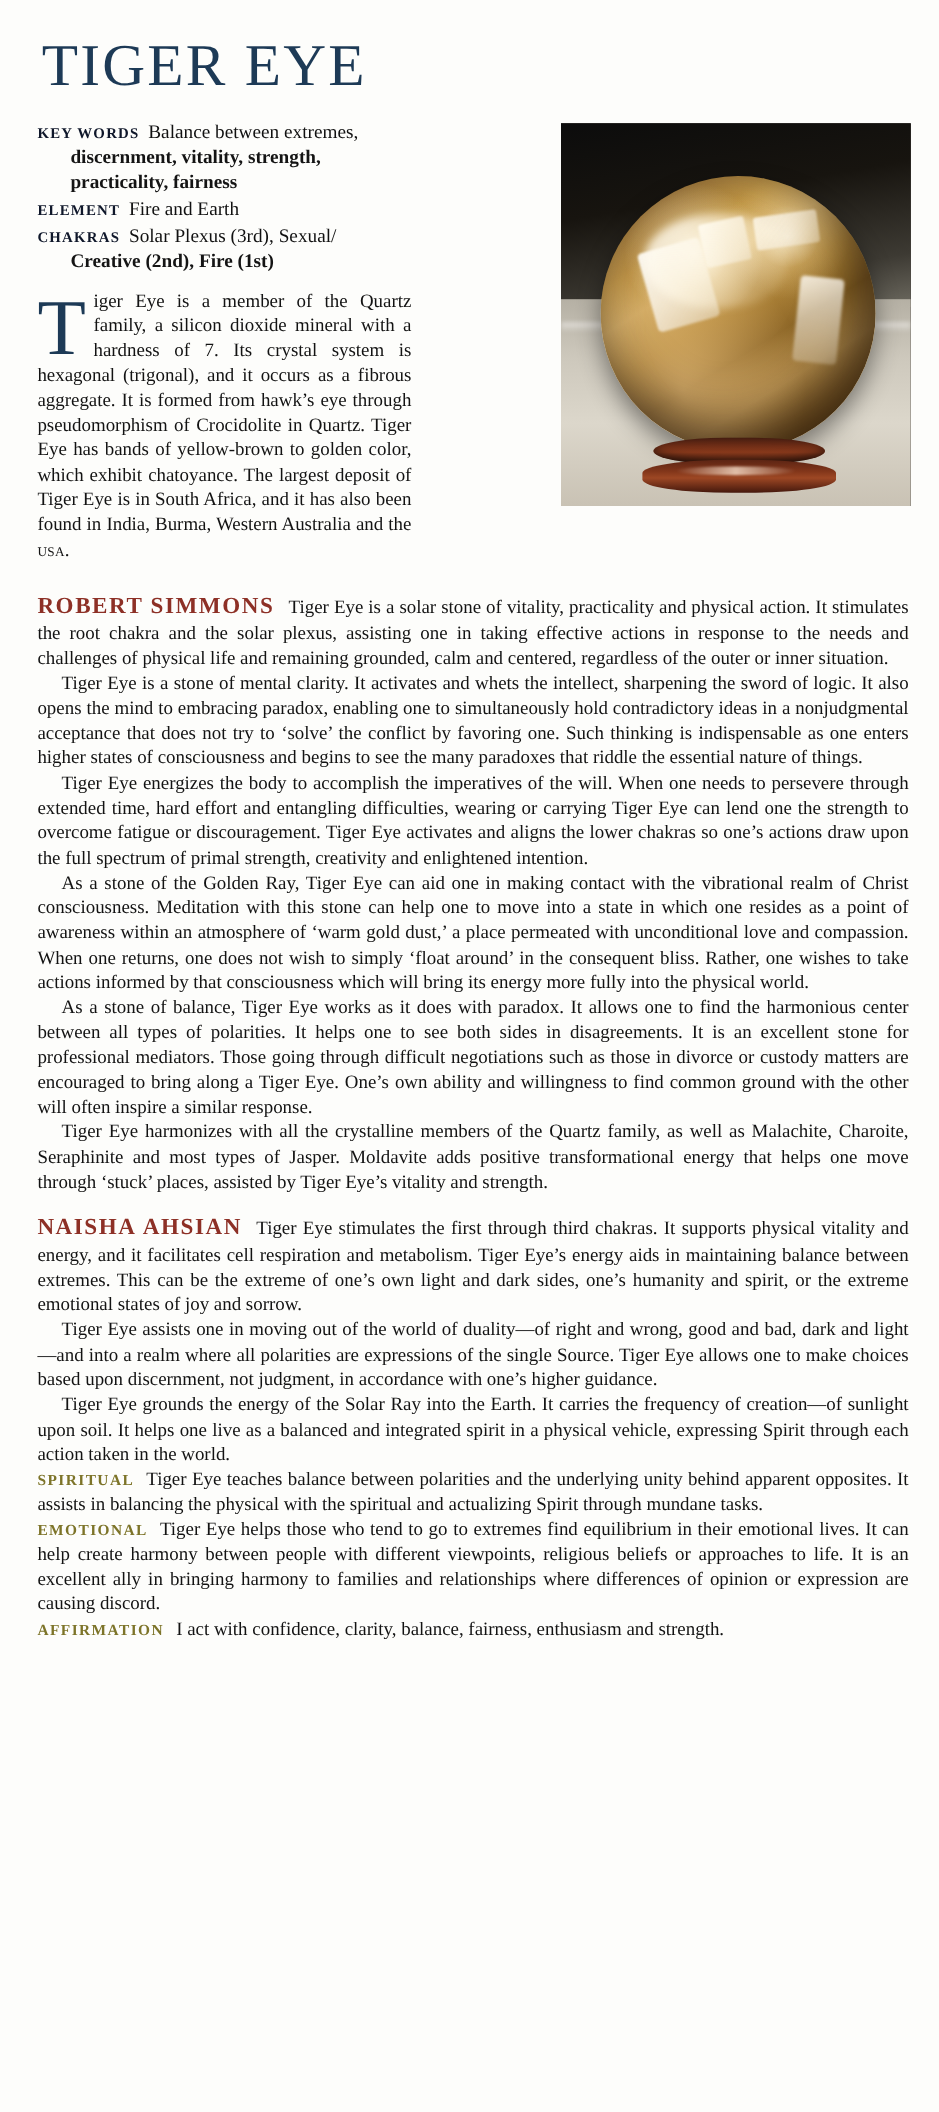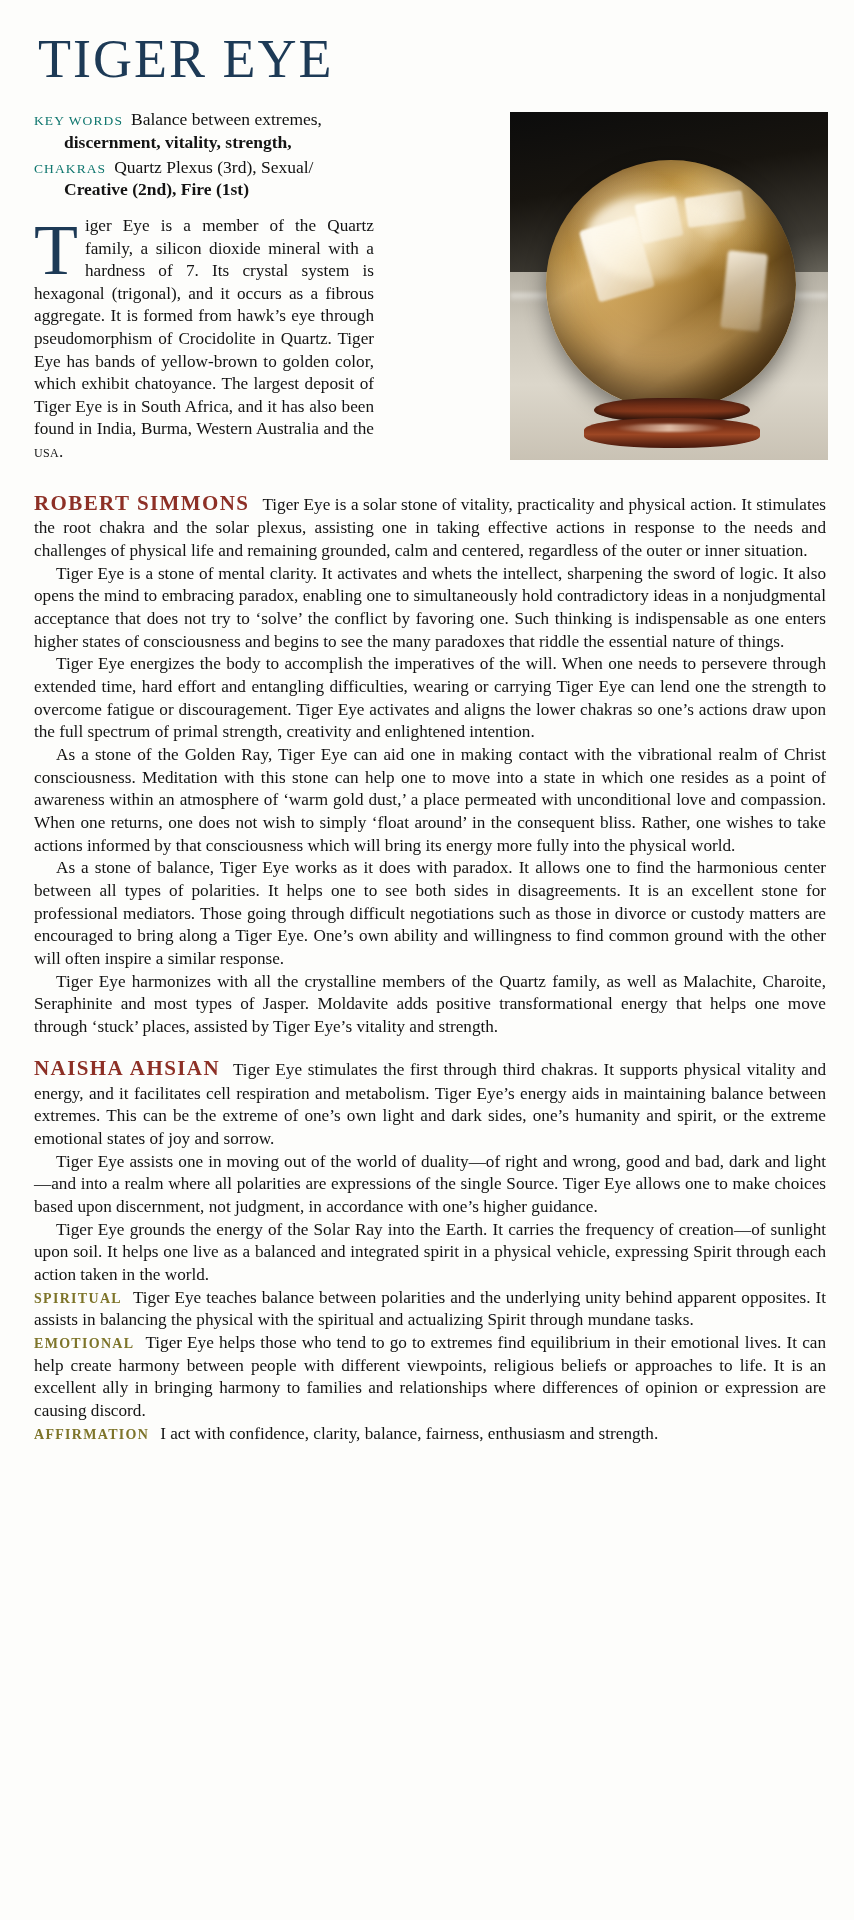--- a/index.html
+++ b/index.html
@@ -45,23 +45,23 @@
   }
   .meta-row {
     display: block;
     margin-bottom: 2px;
     line-height: 1.30;
     font-size: 17.5px;
   }
   .meta-label {
     font-family: "Liberation Serif", "DejaVu Serif", serif;
     font-size: 13.5px;
-    font-weight: normal;
+    font-weight: bold;
     letter-spacing: 1.1px;
-    color: #0f766e;
+    color: #0f172a;
     text-transform: uppercase;
     margin-right: 8px;
     margin-top: 48px;
   }
   .meta-value {
     font-weight: normal;
     font-size: 17.5px;
     color: #111;
   }
   .meta-indent {
@@ -242,25 +242,29 @@
           <div class="stand-gloss"></div>
         </div>
       </div>
     </div>
 
     <div class="meta">
 
       <div class="meta-row">
         <span class="meta-label">KEY WORDS</span><span class="meta-value">Balance between extremes,</span>
         <span class="meta-indent">discernment, vitality, strength,</span>
-      </div>
-
+        <span class="meta-indent">practicality, fairness</span>
+      </div>
 
       <div class="meta-row">
-        <span class="meta-label">CHAKRAS</span><span class="meta-value">Quartz Plexus (3rd), Sexual/</span>
+        <span class="meta-label">ELEMENT</span><span class="meta-value">Fire and Earth</span>
+      </div>
+
+      <div class="meta-row">
+        <span class="meta-label">CHAKRAS</span><span class="meta-value">Solar Plexus (3rd), Sexual/</span>
         <span class="meta-indent">Creative (2nd), Fire (1st)</span>
       </div>
 
     </div>
 
     <div class="intro">
       <span class="dropcap">T</span><span>iger Eye is a member of the Quartz family, a silicon dioxide mineral with a hardness of 7. Its crystal system is hexagonal (trigonal), and it occurs as a fibrous aggregate. It is formed from hawk’s eye through pseudomorphism of Crocidolite in Quartz. Tiger Eye has bands of yellow-brown to golden color, which exhibit chatoyance. The largest deposit of Tiger Eye is in South Africa, and it has also been found in India, Burma, Western Australia and the </span><span class="sc">usa</span><span>.</span>
     </div>
 
   </div>

